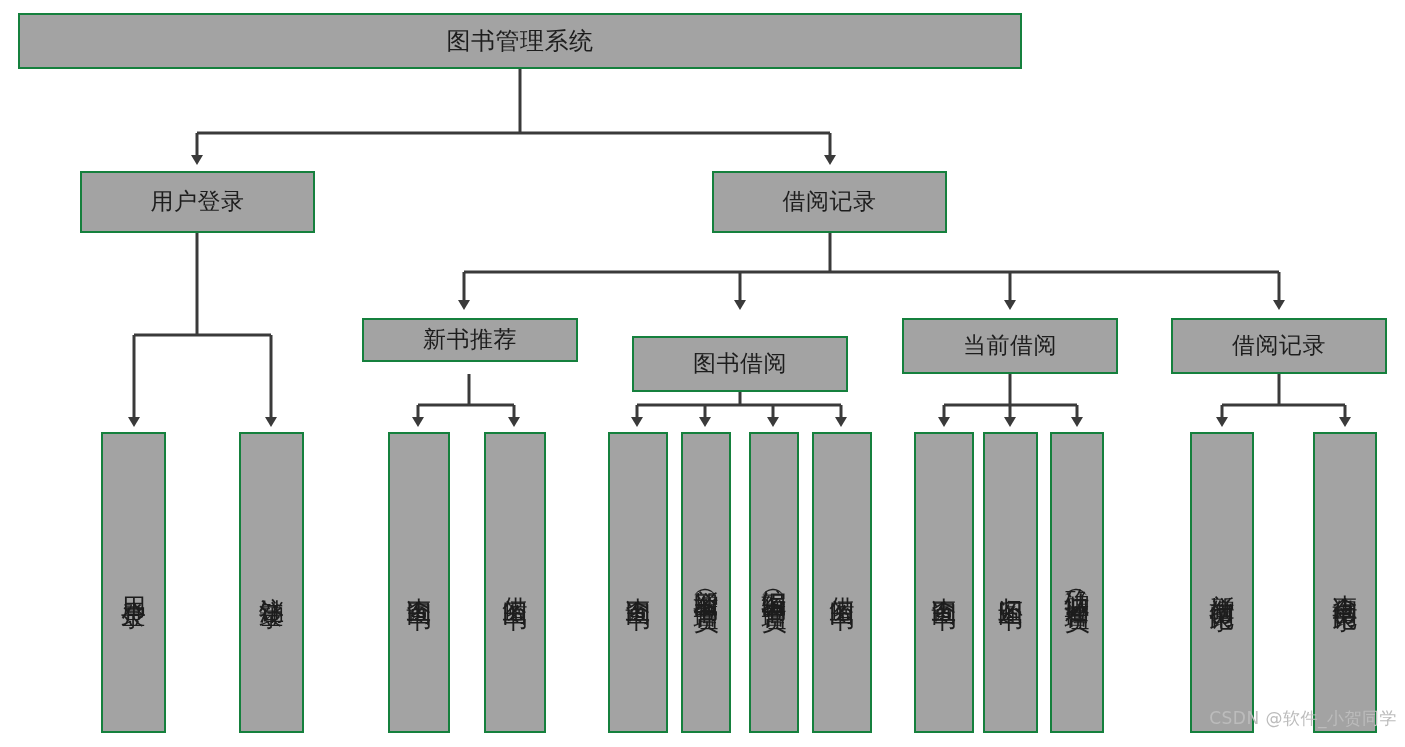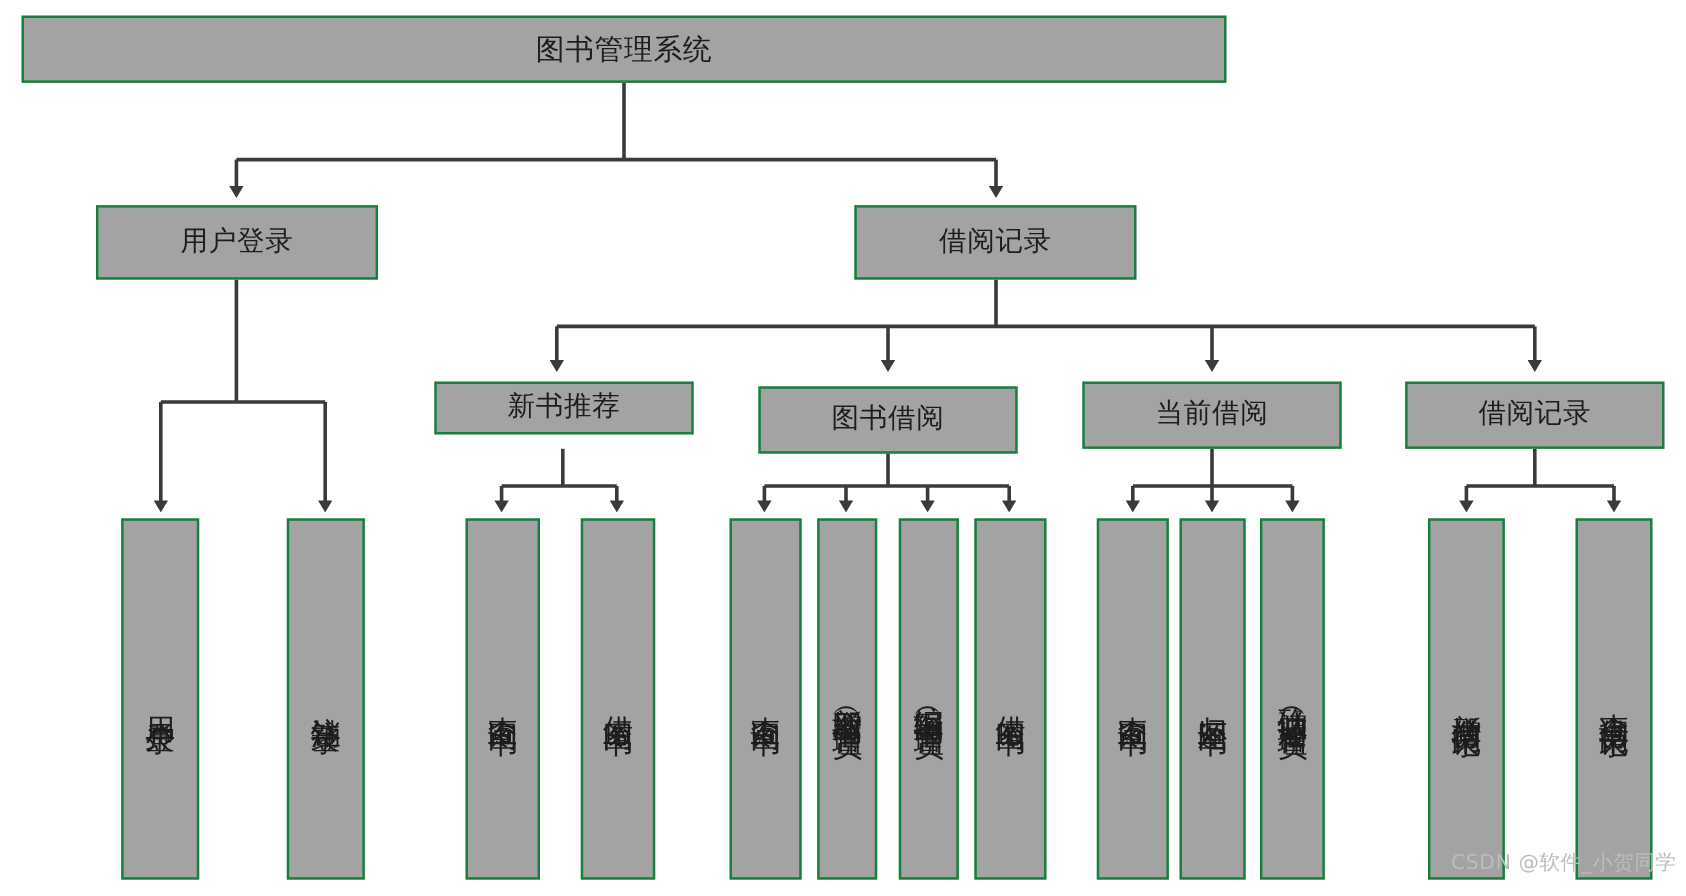--- a/index.html
+++ b/index.html
@@ -133,21 +133,21 @@
   <div class="node horiz" style="left:80px; top:171px; width:235px; height:62px;">
     <span class="label">用户登录</span>
   </div>
   <div class="node horiz" style="left:712px; top:171px; width:235px; height:62px;">
     <span class="label">借阅记录</span>
   </div>
 
   <div class="node horiz" style="left:362px; top:318px; width:216px; height:44px;">
     <span class="label">新书推荐</span>
   </div>
-  <div class="node horiz" style="left:632px; top:322px; width:216px; height:56px;">
+  <div class="node horiz" style="left:632px; top:336px; width:216px; height:56px;">
     <span class="label">图书借阅</span>
   </div>
   <div class="node horiz" style="left:902px; top:318px; width:216px; height:56px;text-align:right;">
     <span class="label">当前借阅</span>
   </div>
   <div class="node horiz" style="left:1171px; top:318px; width:216px; height:56px;">
     <span class="label">借阅记录</span>
   </div>
 
   <div class="node vert" style="left:101px; top:432px; width:65px; height:301px;">

